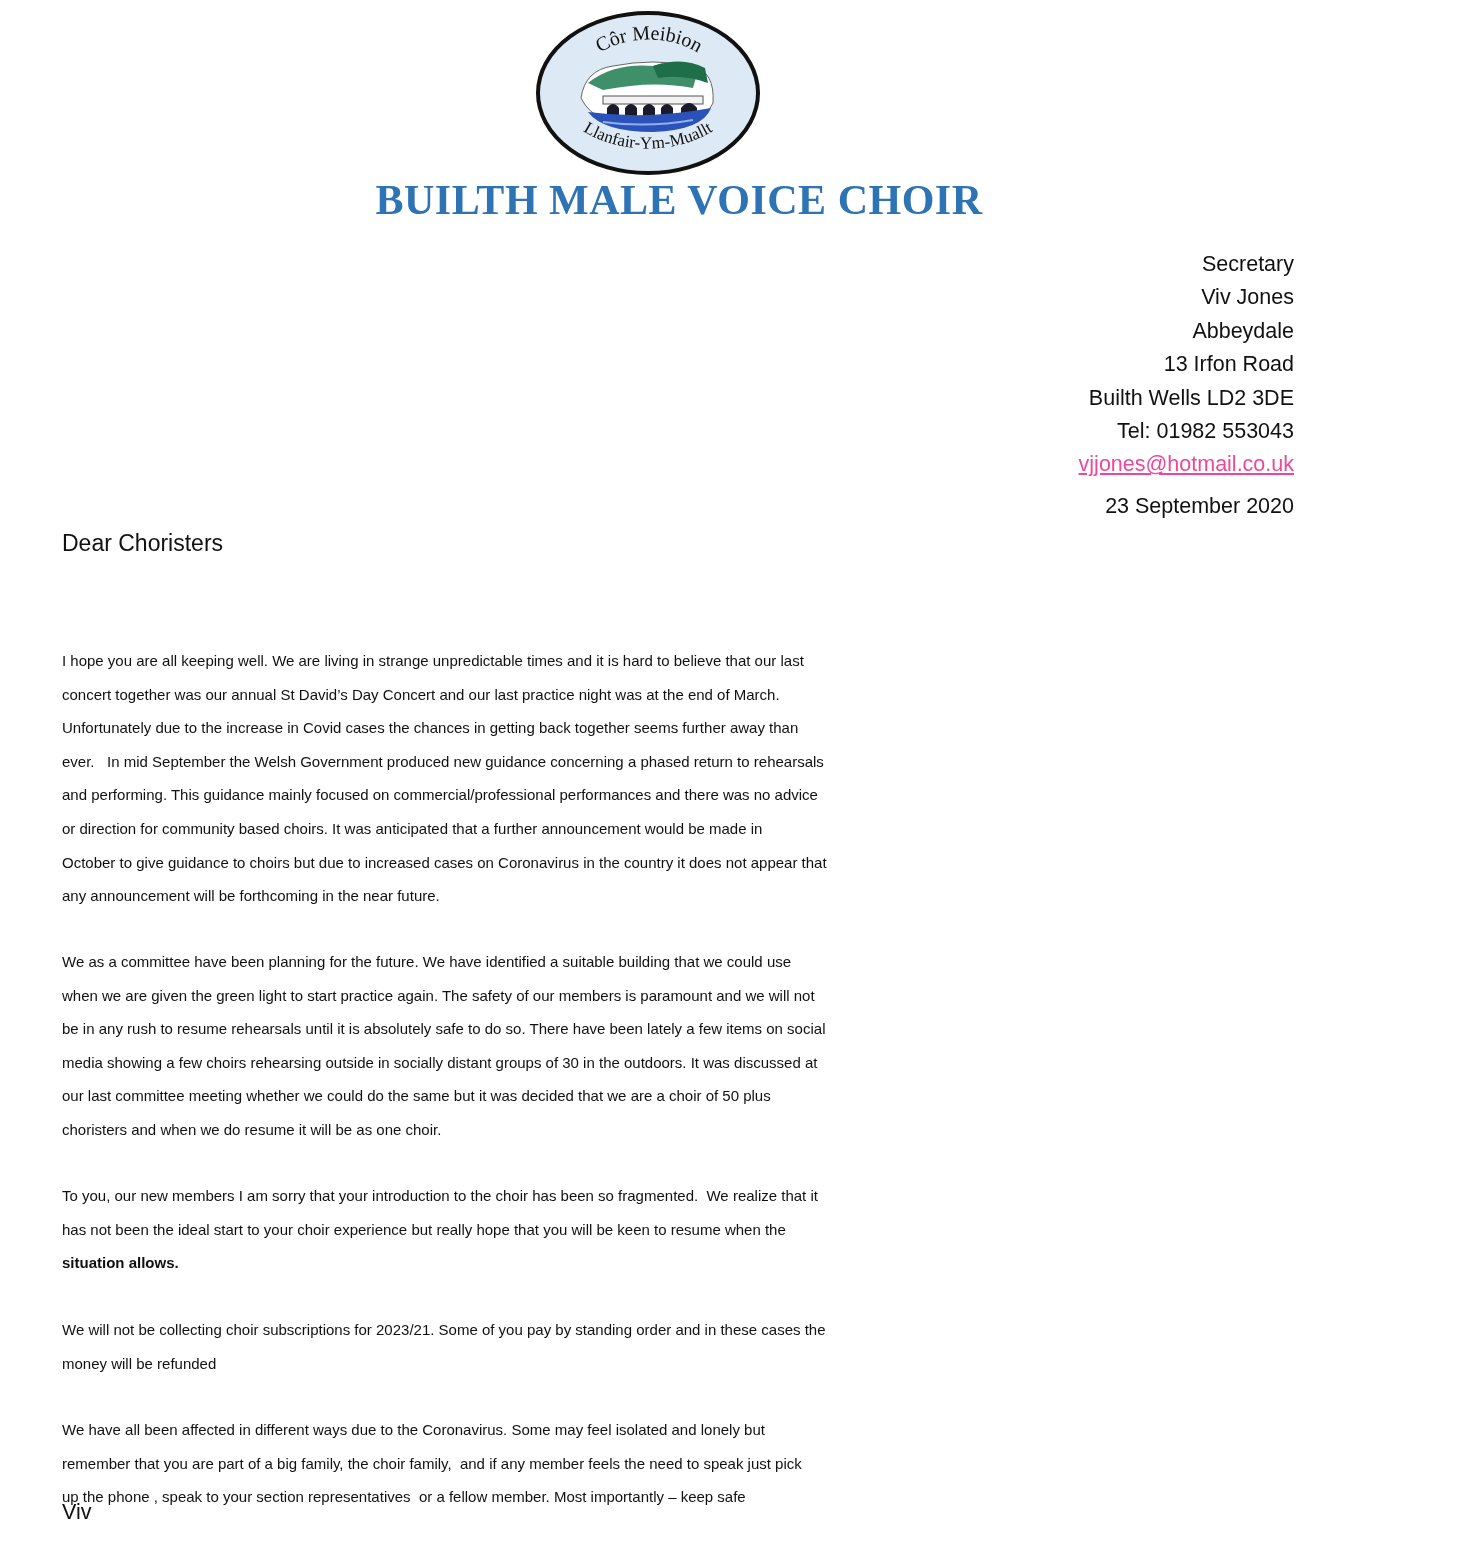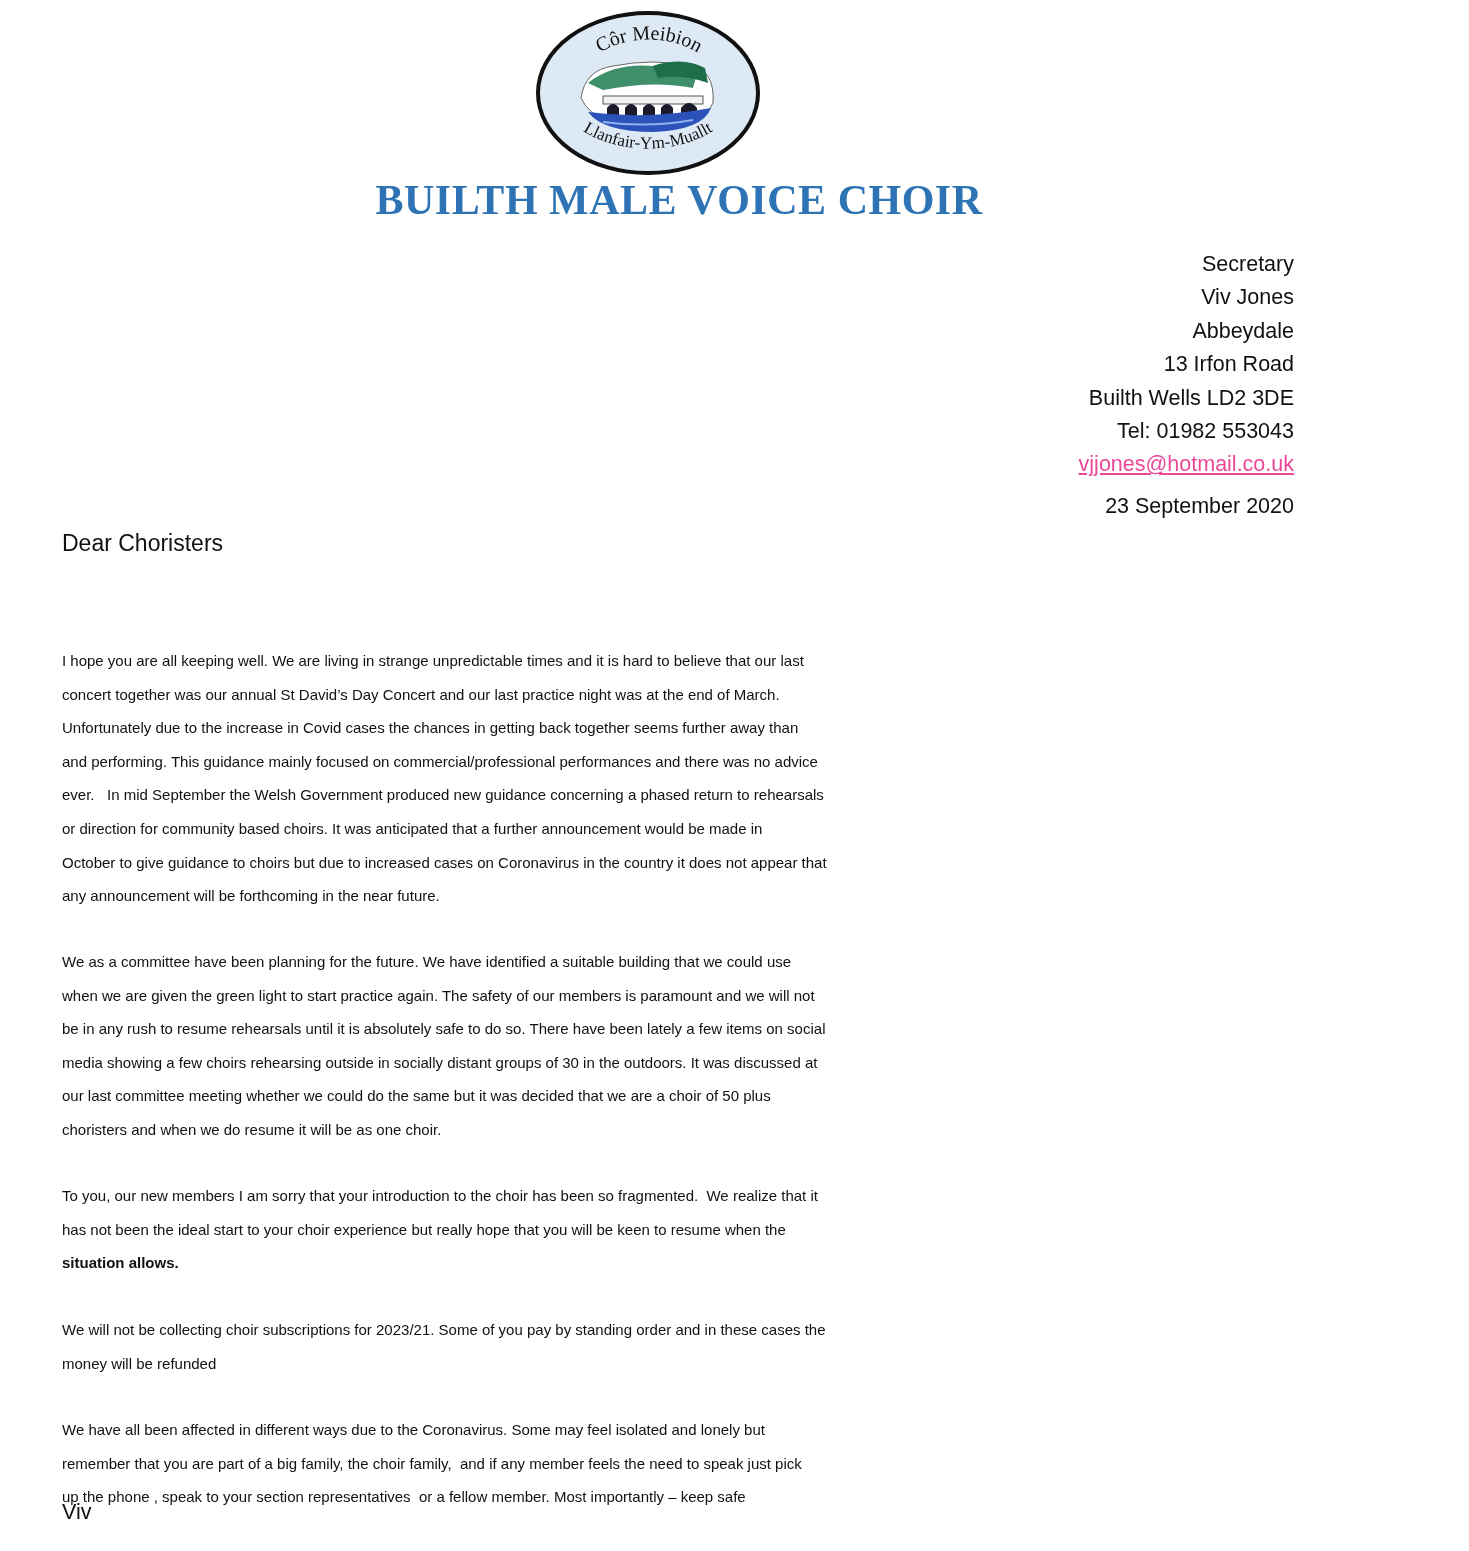--- a/index.html
+++ b/index.html
@@ -72,22 +72,22 @@
 </div>
 
 <div class="date">23 September 2020</div>
 
 <div class="salutation">Dear Choristers</div>
 
 <div class="body" id="p1">
   <span class="line" style="white-space: pre;">I hope you are all keeping well. We are living in strange unpredictable times and it is hard to believe that our last</span>
   <span class="line" style="white-space: pre;">concert together was our annual St David’s Day Concert and our last practice night was at the end of March.</span>
   <span class="line" style="white-space: pre;">Unfortunately due to the increase in Covid cases the chances in getting back together seems further away than</span>
+  <span class="line" style="white-space: pre;">ever.   In mid September the Welsh Government produced new guidance concerning a phased return to rehearsals</span>
   <span class="line" style="white-space: pre;">and performing. This guidance mainly focused on commercial/professional performances and there was no advice</span>
-  <span class="line" style="white-space: pre;">ever.   In mid September the Welsh Government produced new guidance concerning a phased return to rehearsals</span>
   <span class="line" style="white-space: pre;">or direction for community based choirs. It was anticipated that a further announcement would be made in</span>
   <span class="line" style="white-space: pre;">October to give guidance to choirs but due to increased cases on Coronavirus in the country it does not appear that</span>
   <span class="line" style="white-space: pre;">any announcement will be forthcoming in the near future.</span>
 </div>
 
 <div class="body" id="p2">
   <span class="line" style="white-space: pre;">We as a committee have been planning for the future. We have identified a suitable building that we could use</span>
   <span class="line" style="white-space: pre;">when we are given the green light to start practice again. The safety of our members is paramount and we will not</span>
   <span class="line" style="white-space: pre;">be in any rush to resume rehearsals until it is absolutely safe to do so. There have been lately a few items on social</span>
   <span class="line" style="white-space: pre;">media showing a few choirs rehearsing outside in socially distant groups of 30 in the outdoors. It was discussed at</span>

